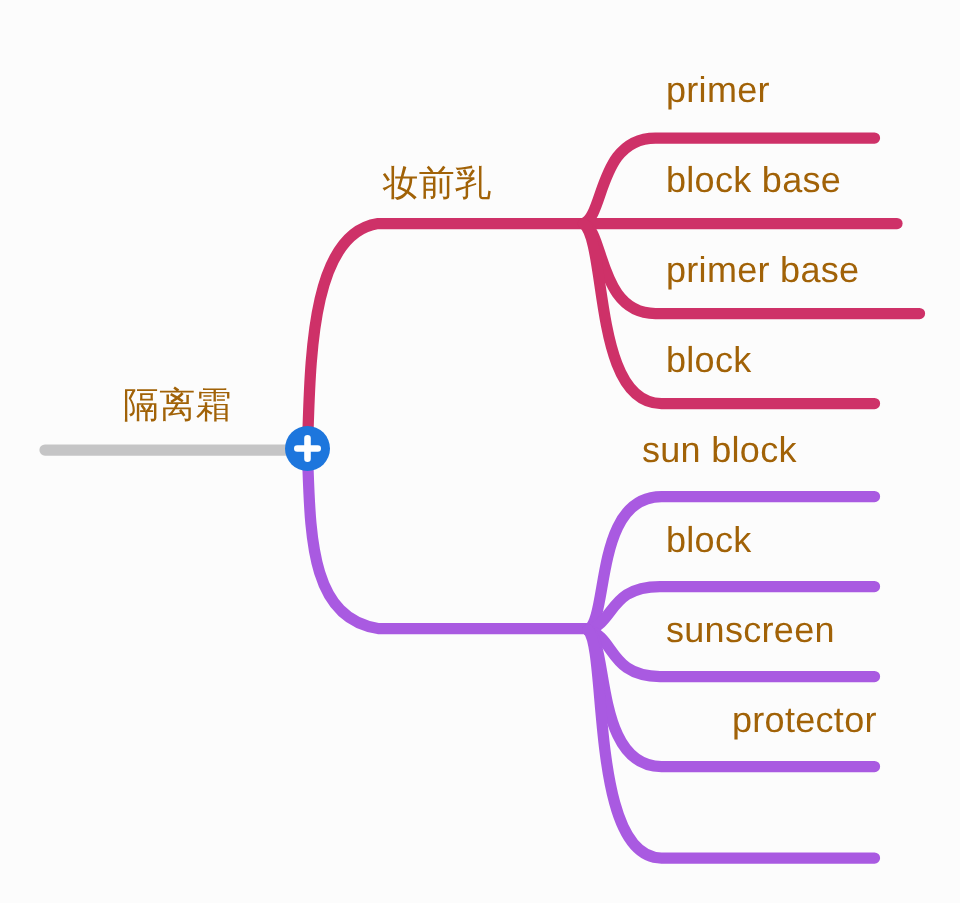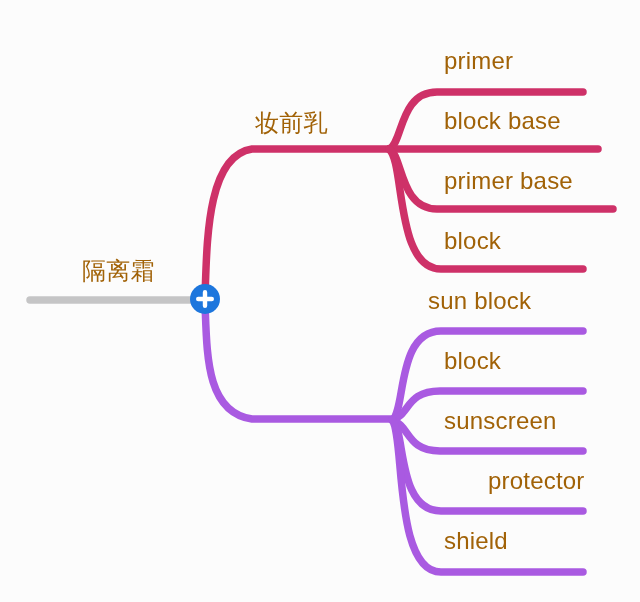--- a/index.html
+++ b/index.html
@@ -84,21 +84,20 @@
   <div class="node-label" style="left:444px; top:49px;">primer</div>
   <div class="node-label" style="left:444px; top:109px;">block base</div>
   <div class="node-label" style="left:444px; top:169px;">primer base</div>
   <div class="node-label" style="left:444px; top:229px;">block</div>
 
 
   <div class="node-label" style="left:428px; top:289px;">sun block</div>
   <div class="node-label" style="left:444px; top:349px;">block</div>
   <div class="node-label" style="left:444px; top:409px;">sunscreen</div>
   <div class="node-label" style="left:444px; top:469px;margin-left:44px;">protector</div>
-  <div class="node-label" style="left:444px; top:529px;">shield</div>
 
   <button class="plus-btn" title="">
     <svg width="30" height="30" viewBox="0 0 30 30">
       <circle cx="15" cy="15" r="15" fill="#1d76dd"></circle>
       <path d="M15 8.2 V 21.8 M8.2 15 H 21.8" stroke="#ffffff" stroke-width="4.4" stroke-linecap="round" fill="none"></path>
     </svg>
   </button>
 
 </div>
 

